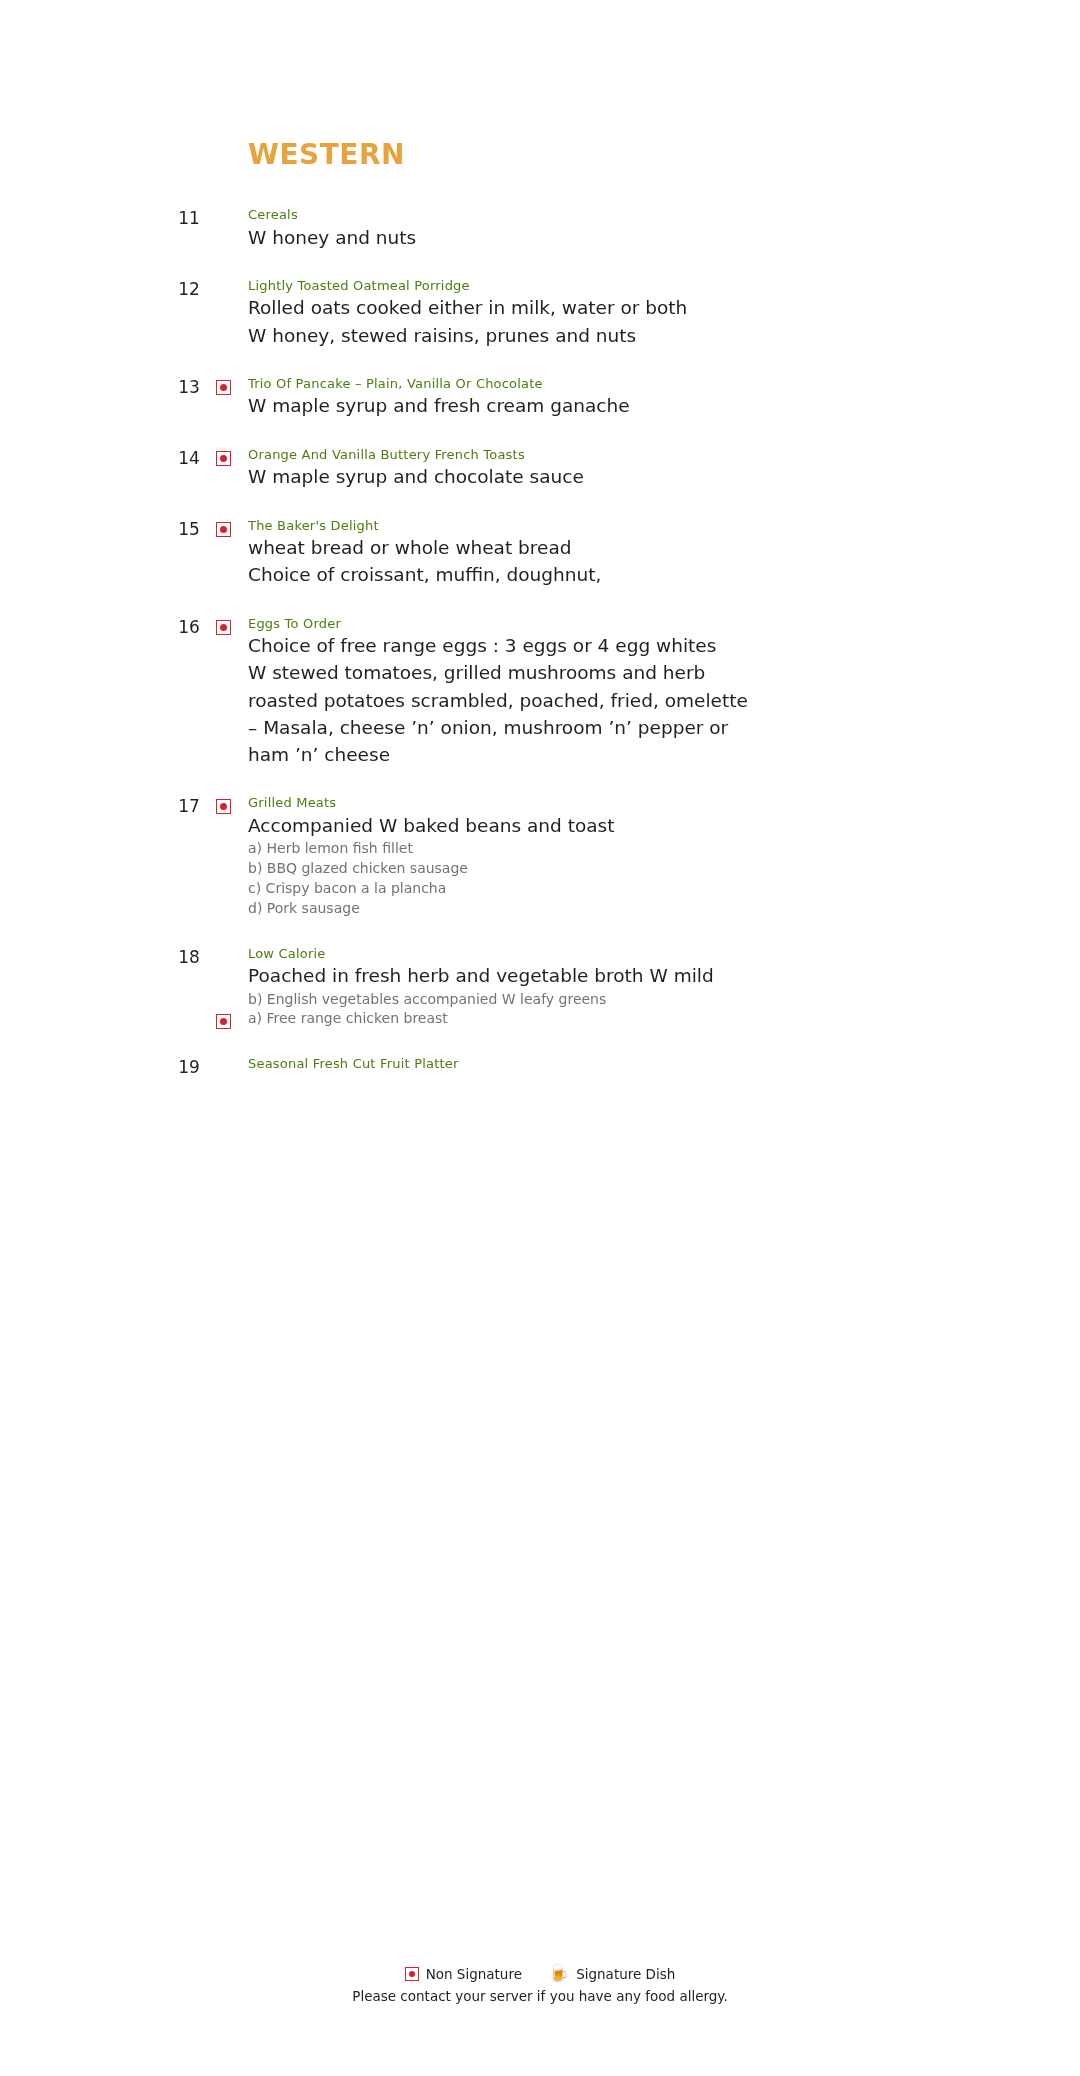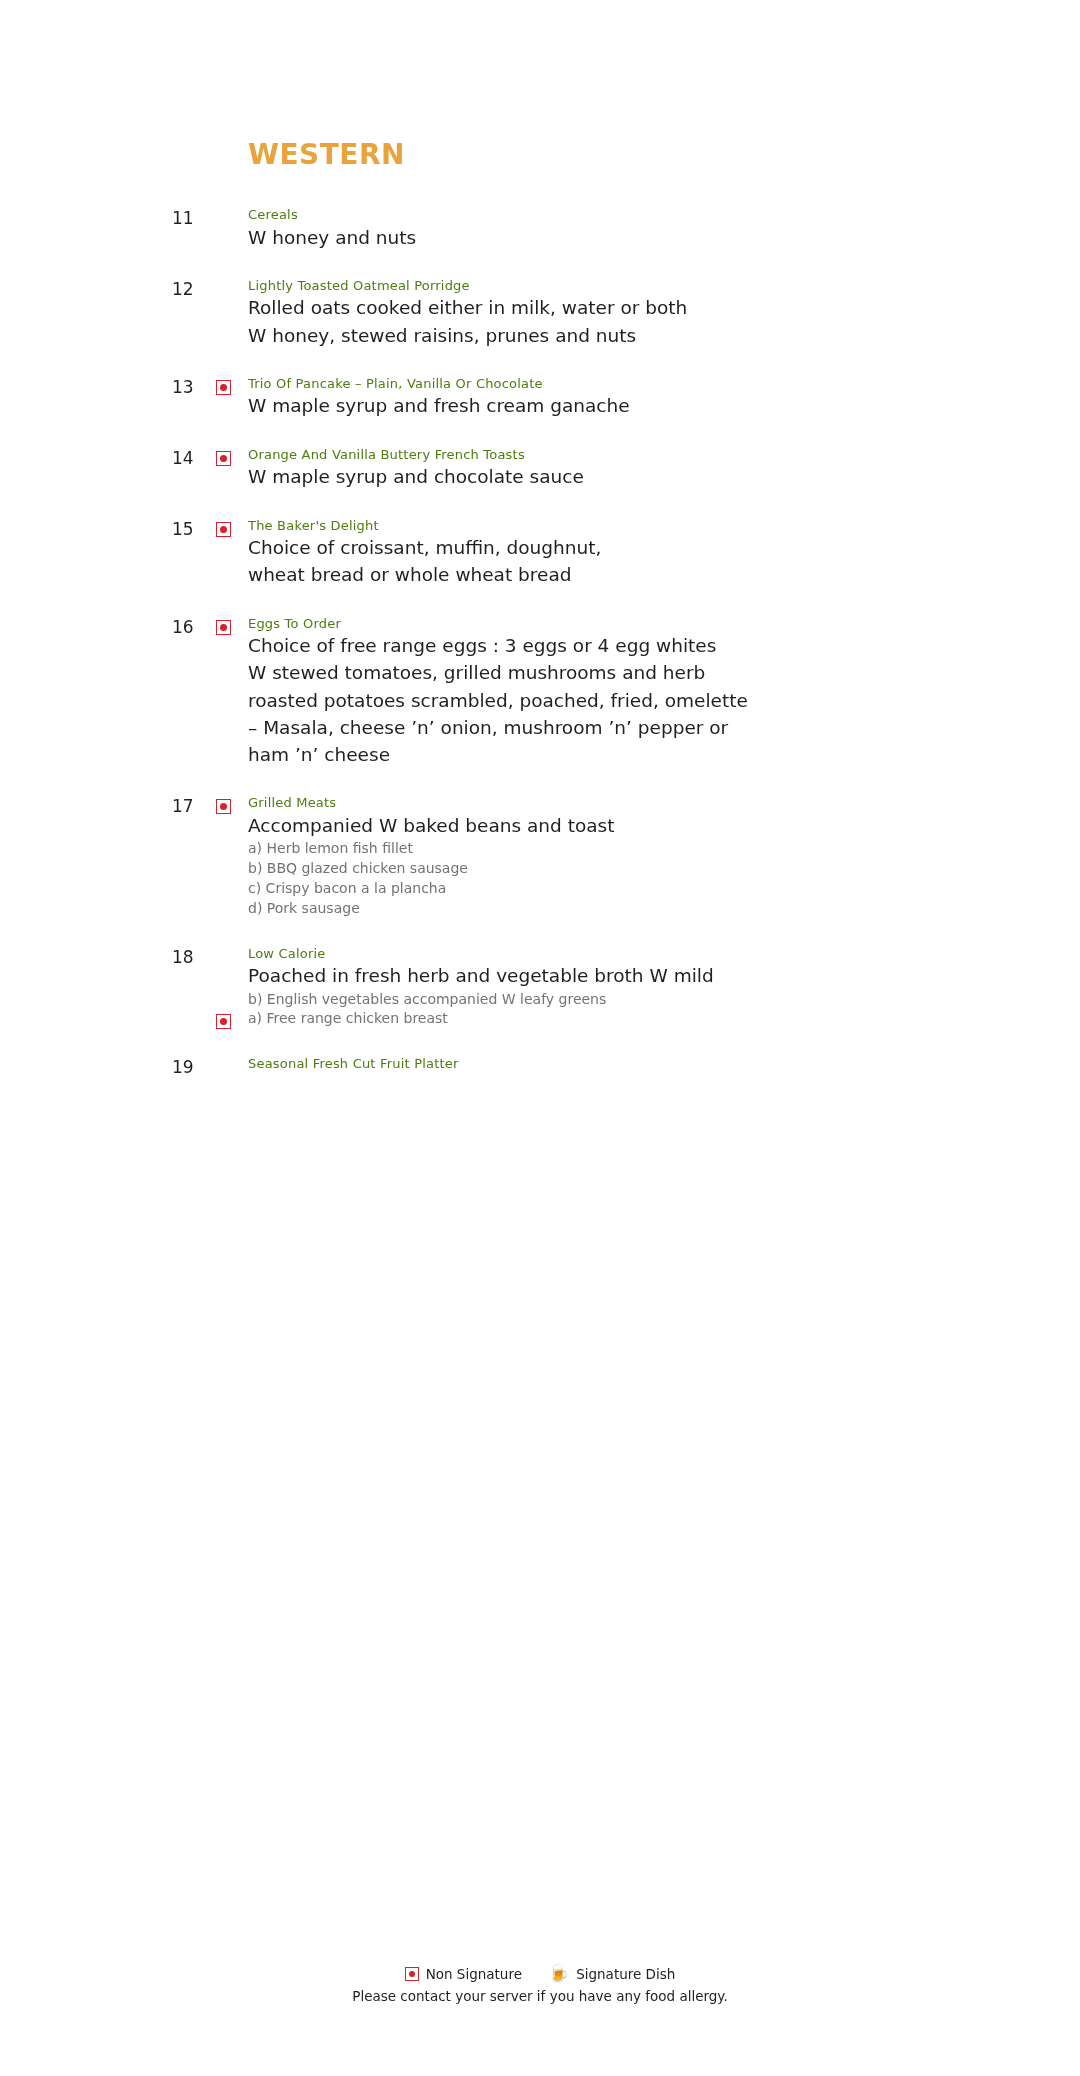--- a/index.html
+++ b/index.html
@@ -41,21 +41,21 @@
   .item {
     position: relative;
     margin-bottom: 26px;
     min-height: 20px;
   }
   .item-num {
     position: absolute;
     left: 172px;
     top: 2px;
     width: 34px;
-    text-align: left;
+    text-align: center;
     font-size: 17px;
     color: #231f20;
   }
   .nonveg-mark {
     position: absolute;
     left: 216px;
     top: 5px;
     width: 15px;
     height: 15px;
     border: 1.6px solid #d6212f;
@@ -206,22 +206,22 @@
         <div class="item-body">
           <div class="item-name">Orange And Vanilla Buttery French Toasts</div>
           <div class="item-desc">W  maple syrup and chocolate sauce</div>
         </div>
       </div>
       <div class="item">
         <div class="item-num">15</div>
         <span class="nonveg-mark"></span>
         <div class="item-body">
           <div class="item-name">The Baker's Delight</div>
+          <div class="item-desc">wheat bread or whole wheat bread</div>
           <div class="item-desc">Choice of croissant, muffin, doughnut,</div>
-          <div class="item-desc">wheat bread or whole wheat bread</div>
         </div>
       </div>
       <div class="item">
         <div class="item-num">16</div>
         <span class="nonveg-mark"></span>
         <div class="item-body">
           <div class="item-name">Eggs To Order</div>
           <div class="item-desc">Choice of free range eggs : 3 eggs or 4 egg whites</div>
           <div class="item-desc">W stewed tomatoes, grilled mushrooms and herb</div>
           <div class="item-desc">roasted potatoes scrambled, poached, fried, omelette</div>

